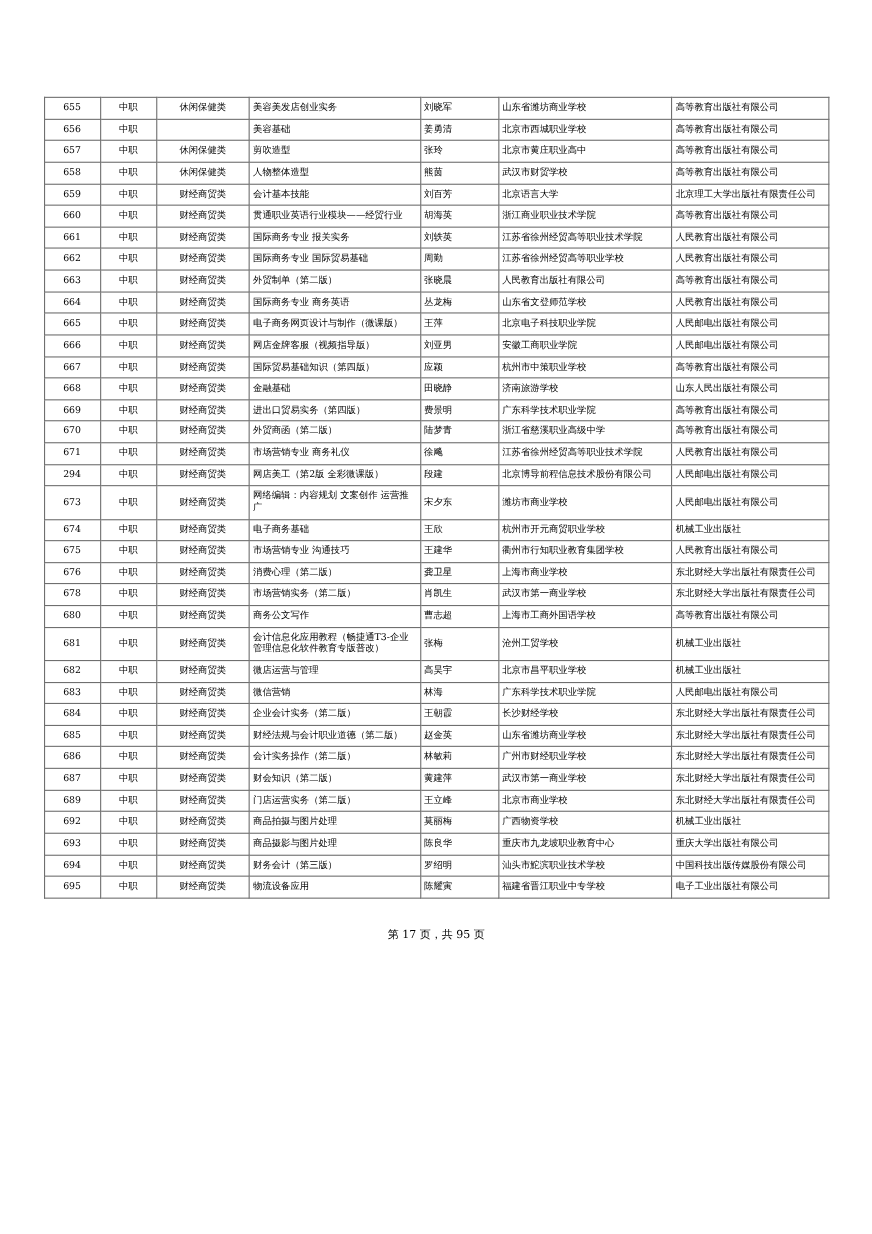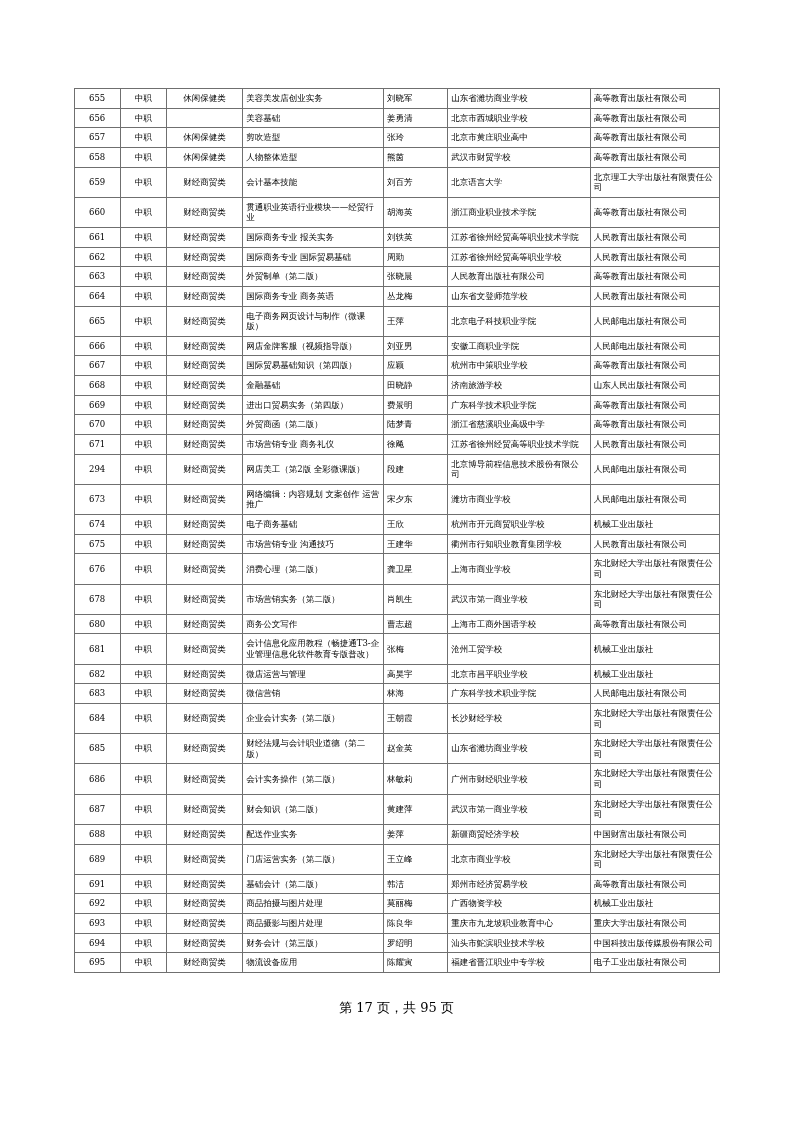--- a/index.html
+++ b/index.html
@@ -15,21 +15,21 @@
     width: 793px;
     height: 1122px;
     box-sizing: border-box;
     padding-top: 88px;
     position: relative;
   }
   table.book-table {
     border-collapse: collapse;
     table-layout: fixed;
     margin: 0 auto;
-    width: 646px;
+    width: 714px;
   }
   table.book-table td {
     border: 1px solid #6f6f6f;
     font-size: 8.5px;
     line-height: 1.25;
     padding: 4px 3px;
     vertical-align: middle;
     word-break: break-all;
     overflow-wrap: break-word;
   }
@@ -38,21 +38,21 @@
   .w-cat    { width: 76px; }
   .w-title  { width: 140px; }
   .w-author { width: 64px; }
   .w-school { width: 142px; }
   .w-pub    { width: 128px; }
   td.col-num, td.col-level, td.col-category { text-align: center; }
   td.col-title, td.col-author, td.col-school, td.col-publisher { text-align: left; }
   .footer {
     margin-top: 26px;
     text-align: center;
-    font-size: 13px;
+    font-size: 10px;
     color: #000000;
   }
 </style>
 </head>
 <body>
 
 <div class="page">
 
   <table class="book-table">
     <colgroup>
@@ -338,45 +338,27 @@
         <tr>
           <td class="col-num">687</td>
           <td class="col-level">中职</td>
           <td class="col-category">财经商贸类</td>
           <td class="col-title">财会知识（第二版）</td>
           <td class="col-author">黄建萍</td>
           <td class="col-school">武汉市第一商业学校</td>
           <td class="col-publisher">东北财经大学出版社有限责任公司</td>
         </tr>
         <tr>
-          <td class="col-num">688</td>
-          <td class="col-level">中职</td>
-          <td class="col-category">财经商贸类</td>
-          <td class="col-title">配送作业实务</td>
-          <td class="col-author">姜萍</td>
-          <td class="col-school">新疆商贸经济学校</td>
-          <td class="col-publisher">中国财富出版社有限公司</td>
-        </tr>
-        <tr>
           <td class="col-num">689</td>
           <td class="col-level">中职</td>
           <td class="col-category">财经商贸类</td>
           <td class="col-title">门店运营实务（第二版）</td>
           <td class="col-author">王立峰</td>
           <td class="col-school">北京市商业学校</td>
           <td class="col-publisher">东北财经大学出版社有限责任公司</td>
-        </tr>
-        <tr>
-          <td class="col-num">691</td>
-          <td class="col-level">中职</td>
-          <td class="col-category">财经商贸类</td>
-          <td class="col-title">基础会计（第二版）</td>
-          <td class="col-author">韩洁</td>
-          <td class="col-school">郑州市经济贸易学校</td>
-          <td class="col-publisher">高等教育出版社有限公司</td>
         </tr>
         <tr>
           <td class="col-num">692</td>
           <td class="col-level">中职</td>
           <td class="col-category">财经商贸类</td>
           <td class="col-title">商品拍摄与图片处理</td>
           <td class="col-author">莫丽梅</td>
           <td class="col-school">广西物资学校</td>
           <td class="col-publisher">机械工业出版社</td>
         </tr>

